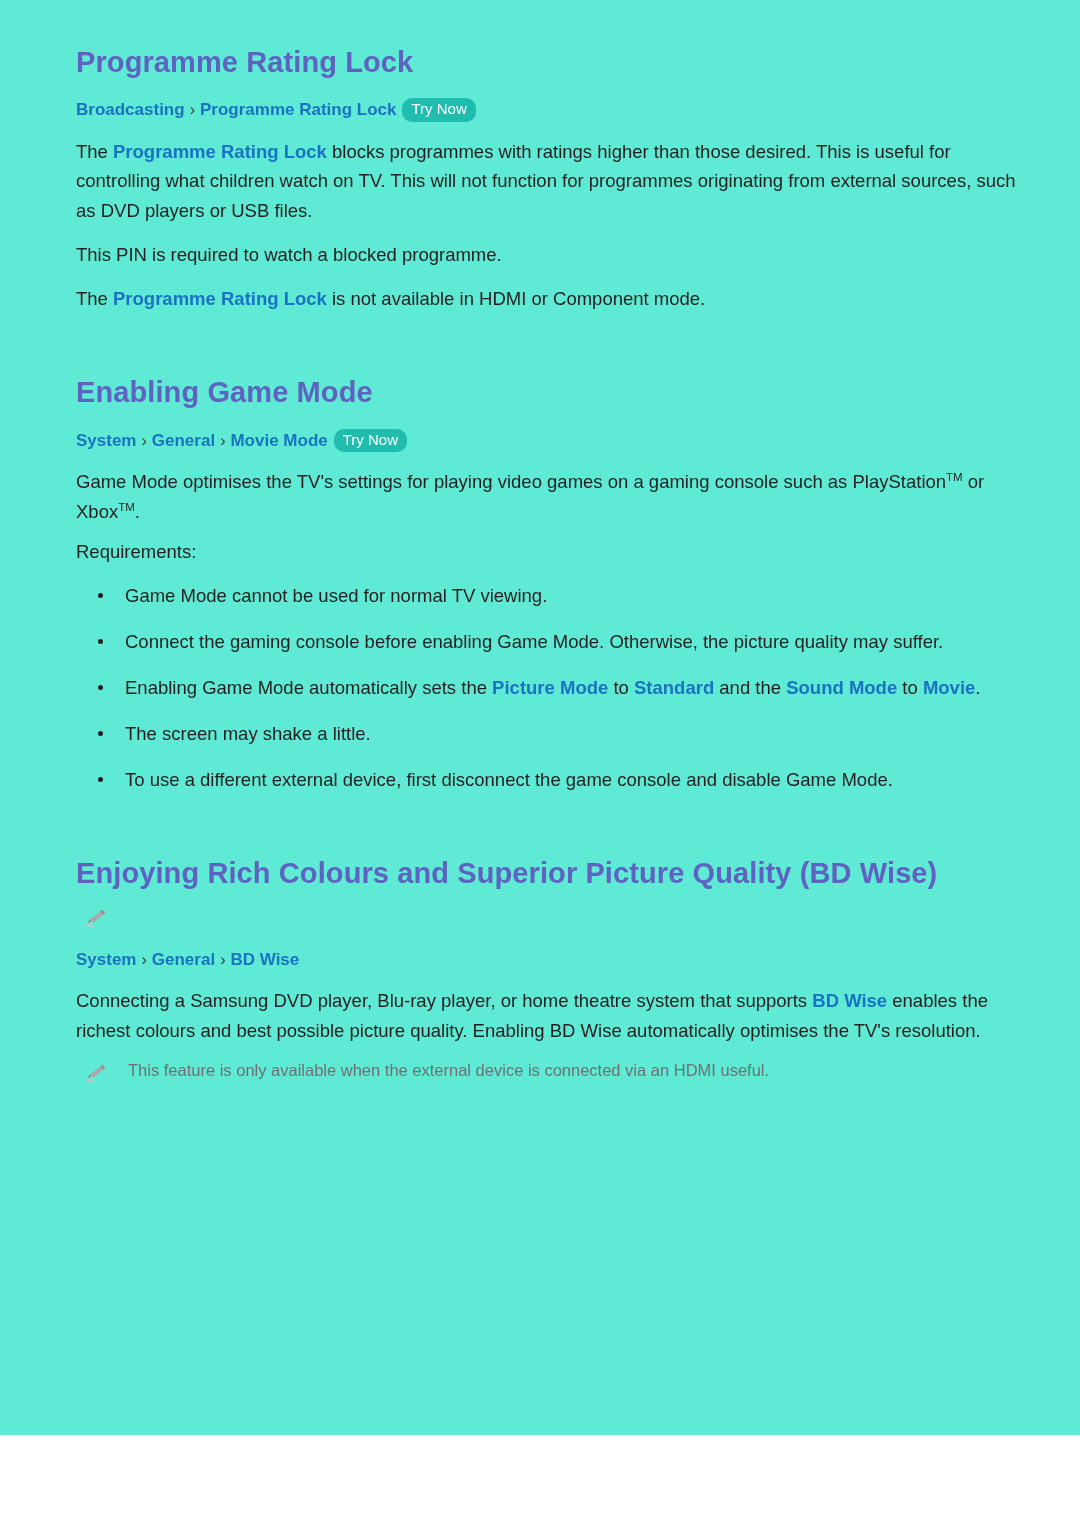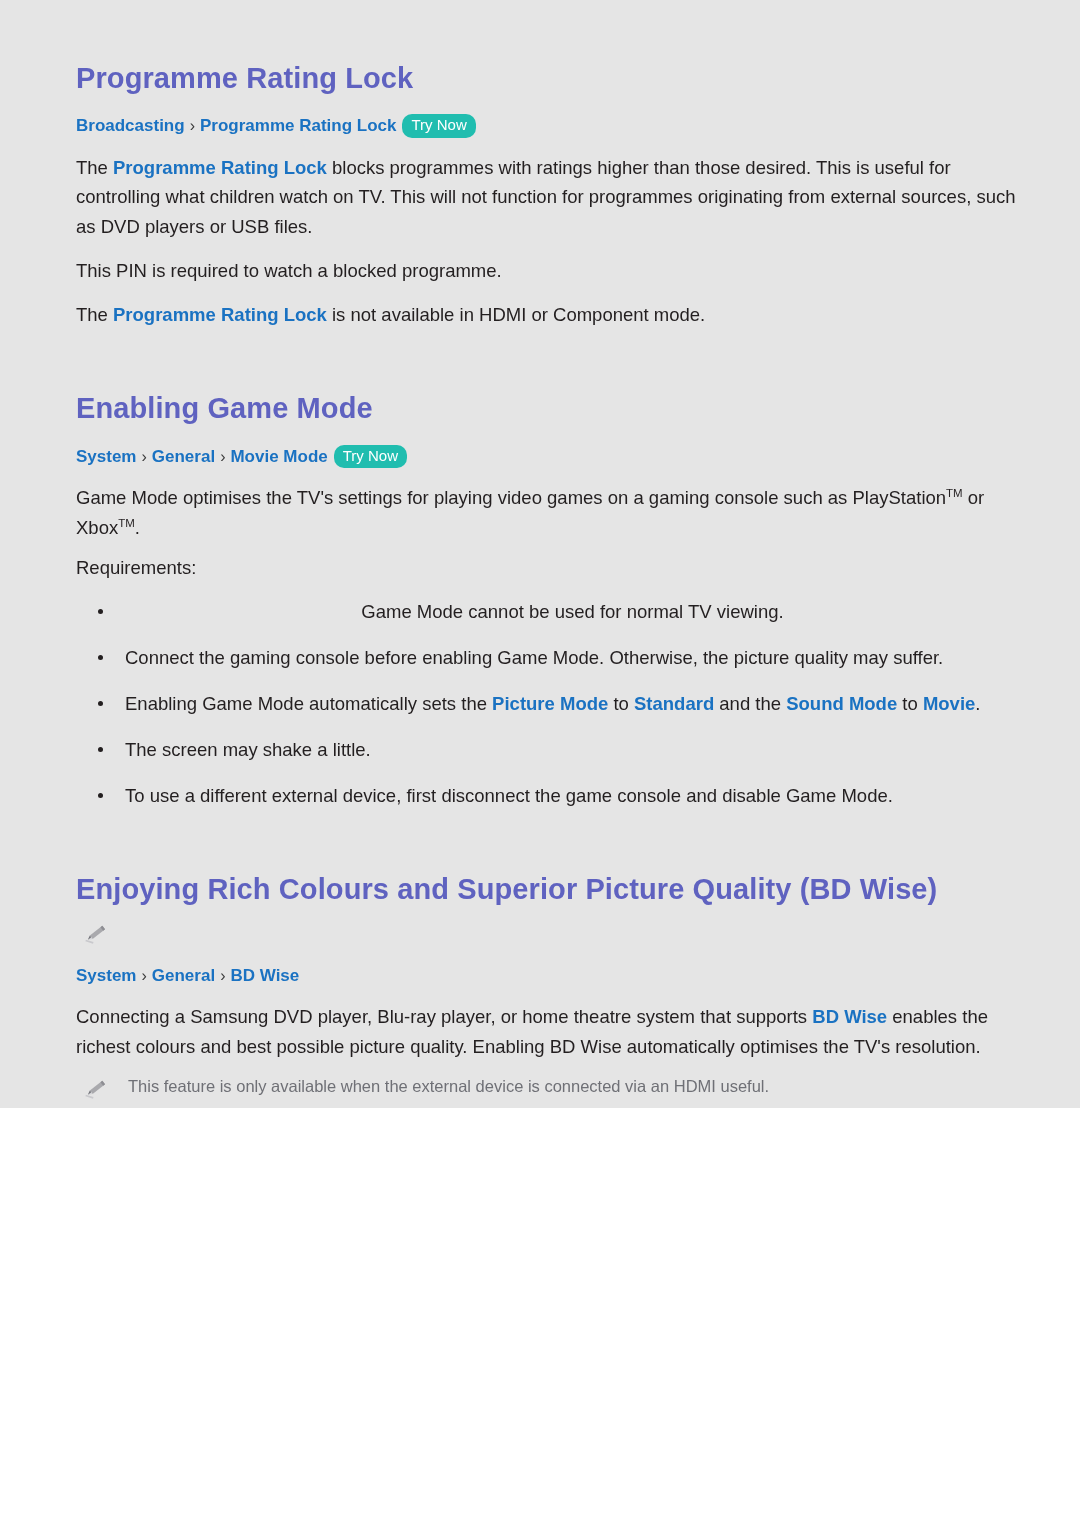--- a/index.html
+++ b/index.html
@@ -10,24 +10,24 @@
   body {
     width: 1080px;
     height: 1527px;
     font-family: "Liberation Sans", sans-serif;
     color: #231f20;
     -webkit-font-smoothing: antialiased;
   }
   .page {
     position: relative;
     width: 1080px;
-    height: 1108px;
+    height: 1435px;
     box-sizing: border-box;
-    padding: 44px 60px 0 76px;
-    background: #e5e5e5;
+    padding: 28px 60px 0 76px;
+    background: #5eead4;
   }
 
   
   h1.section-title {
     margin: 0;
     font-size: 29px;
     font-weight: bold;
     color: #5f62c0;
     letter-spacing: 0.1px;
     line-height: 1.25;
@@ -94,21 +94,21 @@
   }
   ul.reqs > li {
     position: relative;
     padding-left: 49px;
     margin-top: 16px;
     font-size: 18.5px;
     line-height: 1.62;
     color: #231f20;
     max-width: 930px;
   }
-  ul.reqs > li:first-child { margin-top: 0; text-align: center; }
+  ul.reqs > li:first-child { margin-top: 0; }
   ul.reqs > li .dot {
     position: absolute;
     left: 22px;
     top: 12px;
     width: 5px;
     height: 5px;
     border-radius: 50%;
     background: #231f20;
   }
 

